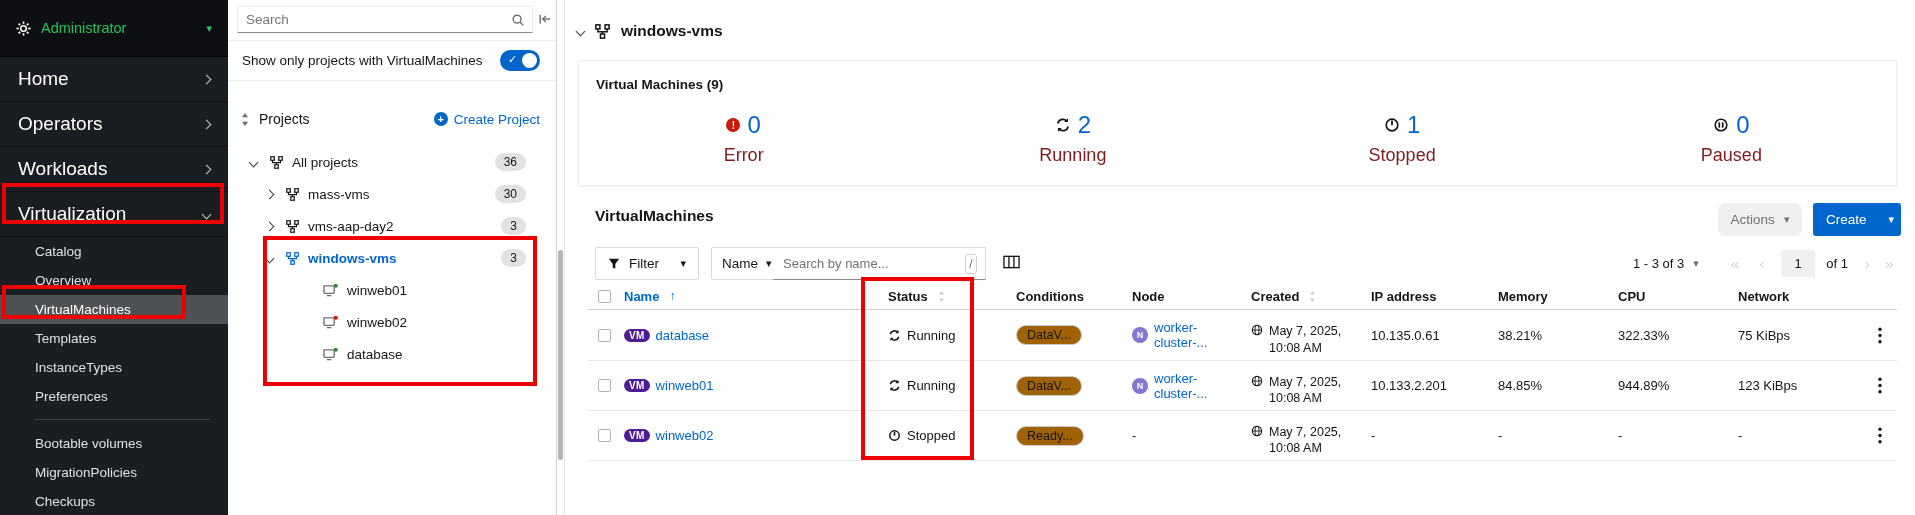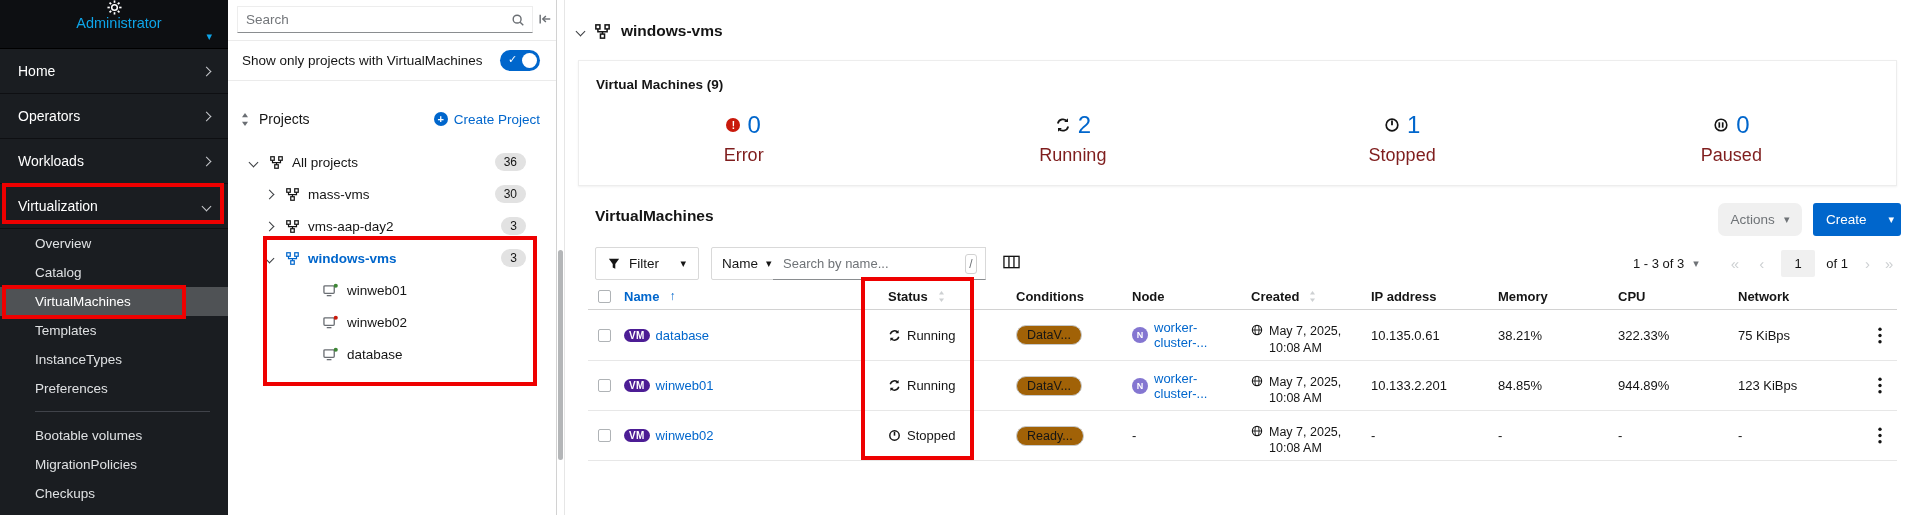--- a/index.html
+++ b/index.html
@@ -2,27 +2,27 @@
 <html><head>
 <meta charset="utf-8">
 <style>
   * { margin:0; padding:0; box-sizing:border-box; }
   html,body { width:1915px; height:515px; }
   body { font-family:"Liberation Sans", sans-serif; background:#fff; }
   #app { position:relative; width:1915px; height:515px; overflow:hidden; background:#fff; }
 
   
   .sidebar { position:absolute; left:0; top:0; width:228px; height:515px; background:#1a1d21; }
-  .persp { height:49px; background:#0d0f12; display:flex; align-items:center; padding:0 16px;
-           color:#0ea5e9; font-size:14.5px; border-bottom:1px solid #000; cursor:pointer;flex-direction:column; }
+  .persp { height:57px; background:#0d0f12; display:flex; align-items:center; padding:0 16px;
+           color:#22c55e; font-size:14.5px; border-bottom:1px solid #000; cursor:pointer; }
   .persp .plabel { margin-left:10px; }
   .caret { font-size:11px; line-height:1; color:inherit; }
   .persp .caret { margin-left:auto; }
   .nav-item { height:45px; display:flex; align-items:center; padding:0 18px; color:#fff;
-              font-size:14px; border-bottom:1px solid rgba(0,0,0,.45); cursor:pointer; }
+              font-size:19px; border-bottom:1px solid rgba(0,0,0,.45); cursor:pointer; }
   .chev { width:7px; height:7px; border-right:1.7px solid #c8cace; border-bottom:1.7px solid #c8cace;
           display:inline-block; }
   .chev.right { transform:rotate(-45deg); }
   .chev.down  { transform:rotate(45deg); }
   .chev.dark { border-color:#3a3d41; }
   .nav-item .chev { margin-left:auto; }
   .subnav-item { height:29px; display:flex; align-items:center; padding-left:35px;
                  color:#dfe1e3; font-size:13.5px; cursor:pointer; }
   .subnav-item.active { background:#4f5255; color:#fff; }
   .subnav-divider { height:1px; background:#40434a; margin:8px 18px 9px 35px; }
@@ -180,24 +180,24 @@
     <div class="nav-item">
       <span>Workloads</span>
       <span class="chev right"></span>
     </div>
     <div class="nav-item">
       <span>Virtualization</span>
       <span class="chev down"></span>
     </div>
     <div>
       <div class="subnav-item">
+          <span>Catalog</span>
+        </div>
+      <div class="subnav-item">
           <span>Overview</span>
-        </div>
-      <div class="subnav-item">
-          <span>Catalog</span>
         </div>
       <div class="subnav-item active">
           <span>VirtualMachines</span>
         </div>
       <div class="subnav-item">
           <span>Templates</span>
         </div>
       <div class="subnav-item">
           <span>InstanceTypes</span>
         </div>

